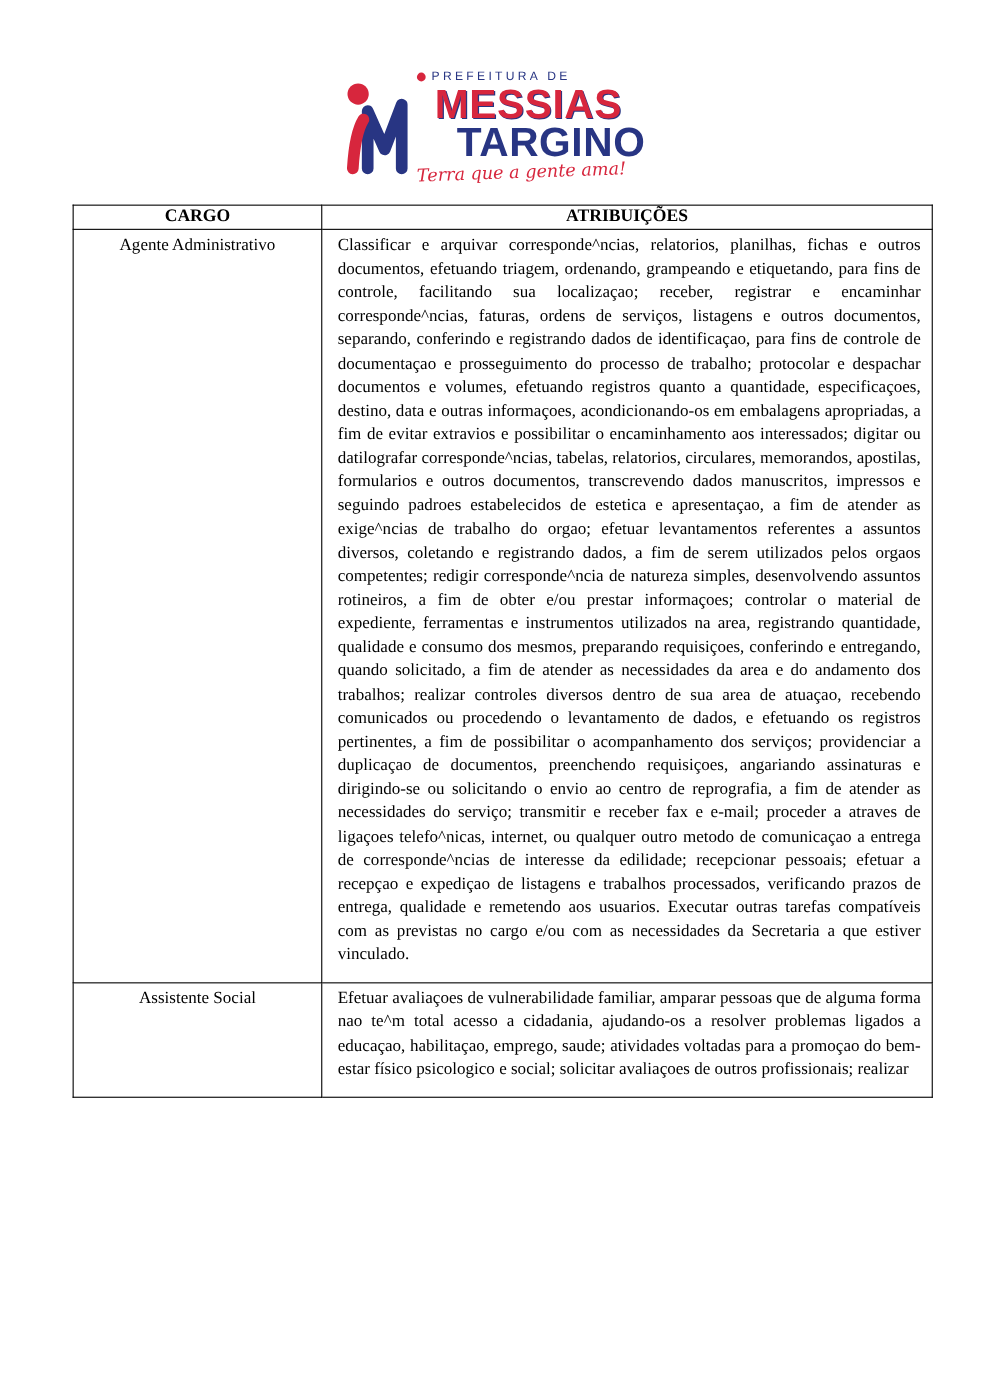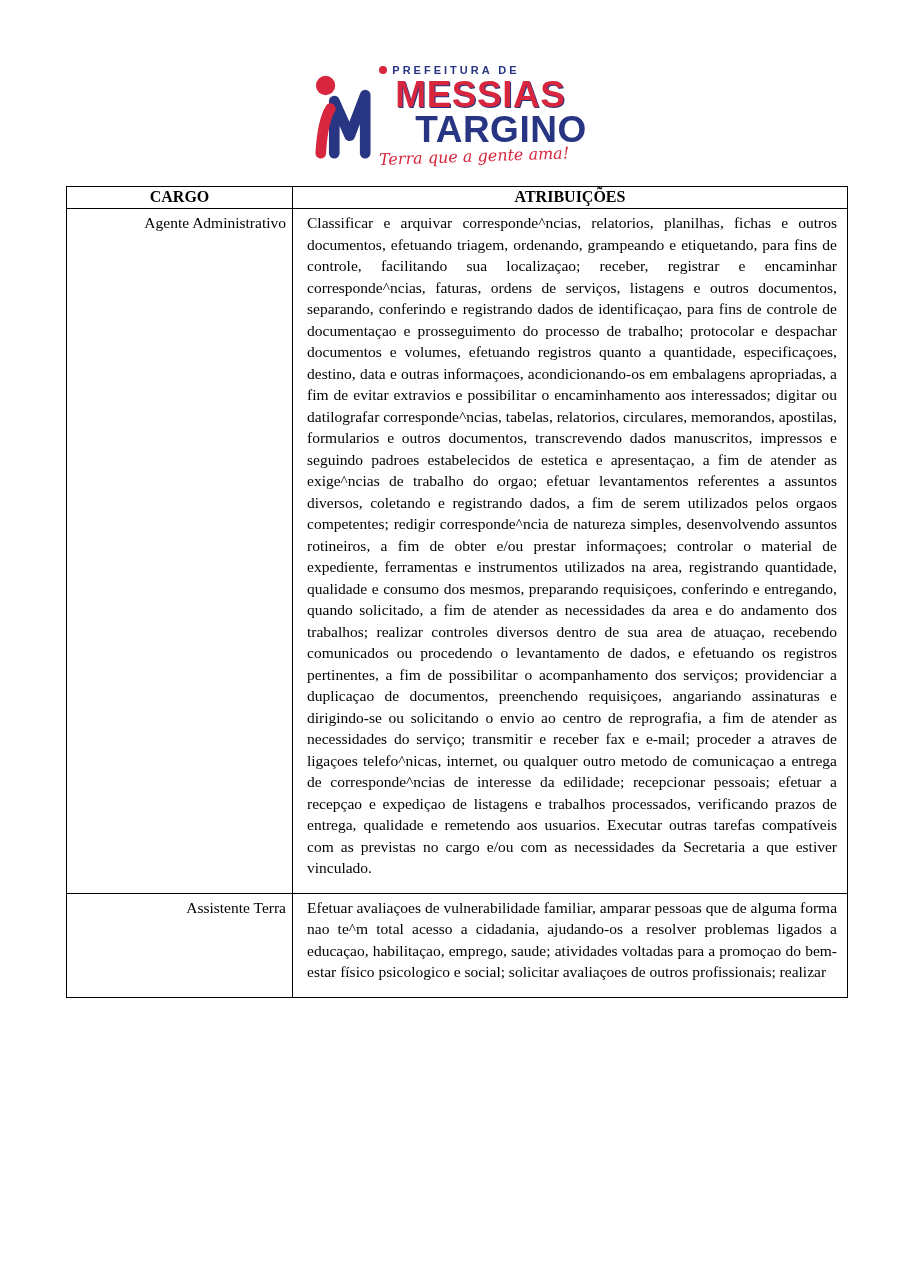--- a/index.html
+++ b/index.html
@@ -20,21 +20,21 @@
     right: 0;
     display: flex;
     justify-content: center;
     align-items: flex-start;
     gap: 8px;
   }
   .logo-icon { width: 58px; height: 96px; flex: 0 0 auto; margin-top: 2px; }
   .logo-text { display: flex; flex-direction: column; font-family: "Liberation Sans", sans-serif; }
   .logo-top {
     display: flex; align-items: center; gap: 5px;
-    color: #283583; font-size: 11px; font-weight: bold; letter-spacing: 3px;
+    color: #283583; font-size: 11px; font-weight: normal; letter-spacing: 3px;
     margin-bottom: 2px;
   }
   .logo-dot { width: 8px; height: 8px; border-radius: 50%; background: #d7263d; display: inline-block; }
   .logo-messias {
     font-size: 37px; font-weight: 800; color: #d7263d;
     letter-spacing: 0.5px; line-height: 0.92;
     text-shadow: 1px 1px 0 #283583;
     margin-left: 16px;
   }
   .logo-targino {
@@ -70,21 +70,21 @@
     text-align: center;
     padding: 1px 4px 2px 4px;
   }
   td {
     vertical-align: top;
     font-size: 15.5px;
     line-height: 21.5px;
   }
   .cargo-cell {
     width: 226px;
-    text-align: right;
+    text-align: center;
     padding: 3px 6px 0 6px;
   }
   .atribuicoes-cell {
     text-align: justify;
     padding: 3px 10px 14px 14px;
   }
 </style>
 </head>
 <body>
 
@@ -114,20 +114,20 @@
           <th class="cargo-col">CARGO</th>
           <th>ATRIBUIÇÕES</th>
         </tr>
       </thead>
       <tbody id="table-body">
           <tr>
             <td class="cargo-cell">Agente Administrativo</td>
             <td class="atribuicoes-cell">Classificar e arquivar corresponde^ncias, relatorios, planilhas, fichas e outros documentos, efetuando triagem, ordenando, grampeando e etiquetando, para fins de controle, facilitando sua localizaçao; receber, registrar e encaminhar corresponde^ncias, faturas, ordens de serviços, listagens e outros documentos, separando, conferindo e registrando dados de identificaçao, para fins de controle de documentaçao e prosseguimento do processo de trabalho; protocolar e despachar documentos e volumes, efetuando registros quanto a quantidade, especificaçoes, destino, data e outras informaçoes, acondicionando-os em embalagens apropriadas, a fim de evitar extravios e possibilitar o encaminhamento aos interessados; digitar ou datilografar corresponde^ncias, tabelas, relatorios, circulares, memorandos, apostilas, formularios e outros documentos, transcrevendo dados manuscritos, impressos e seguindo padroes estabelecidos de estetica e apresentaçao, a fim de atender as exige^ncias de trabalho do orgao; efetuar levantamentos referentes a assuntos diversos, coletando e registrando dados, a fim de serem utilizados pelos orgaos competentes; redigir corresponde^ncia de natureza simples, desenvolvendo assuntos rotineiros, a fim de obter e/ou prestar informaçoes; controlar o material de expediente, ferramentas e instrumentos utilizados na area, registrando quantidade, qualidade e consumo dos mesmos, preparando requisiçoes, conferindo e entregando, quando solicitado, a fim de atender as necessidades da area e do andamento dos trabalhos; realizar controles diversos dentro de sua area de atuaçao, recebendo comunicados ou procedendo o levantamento de dados, e efetuando os registros pertinentes, a fim de possibilitar o acompanhamento dos serviços; providenciar a duplicaçao de documentos, preenchendo requisiçoes, angariando assinaturas e dirigindo-se ou solicitando o envio ao centro de reprografia, a fim de atender as necessidades do serviço; transmitir e receber fax e e-mail; proceder a atraves de ligaçoes telefo^nicas, internet, ou qualquer outro metodo de comunicaçao a entrega de corresponde^ncias de interesse da edilidade; recepcionar pessoais; efetuar a recepçao e expediçao de listagens e trabalhos processados, verificando prazos de entrega, qualidade e remetendo aos usuarios. Executar outras tarefas compatíveis com as previstas no cargo e/ou com as necessidades da Secretaria a que estiver vinculado.</td>
           </tr>
           <tr>
-            <td class="cargo-cell">Assistente Terra</td>
+            <td class="cargo-cell">Assistente Social</td>
             <td class="atribuicoes-cell">Efetuar avaliaçoes de vulnerabilidade familiar, amparar pessoas que de alguma forma nao te^m total acesso a cidadania, ajudando-os a resolver problemas ligados a educaçao, habilitaçao, emprego, saude; atividades voltadas para a promoçao do bem-estar físico psicologico e social; solicitar avaliaçoes de outros profissionais; realizar</td>
           </tr>
         </tbody>
     </table>
   </div>
 
 </div>
 
 </body></html>

